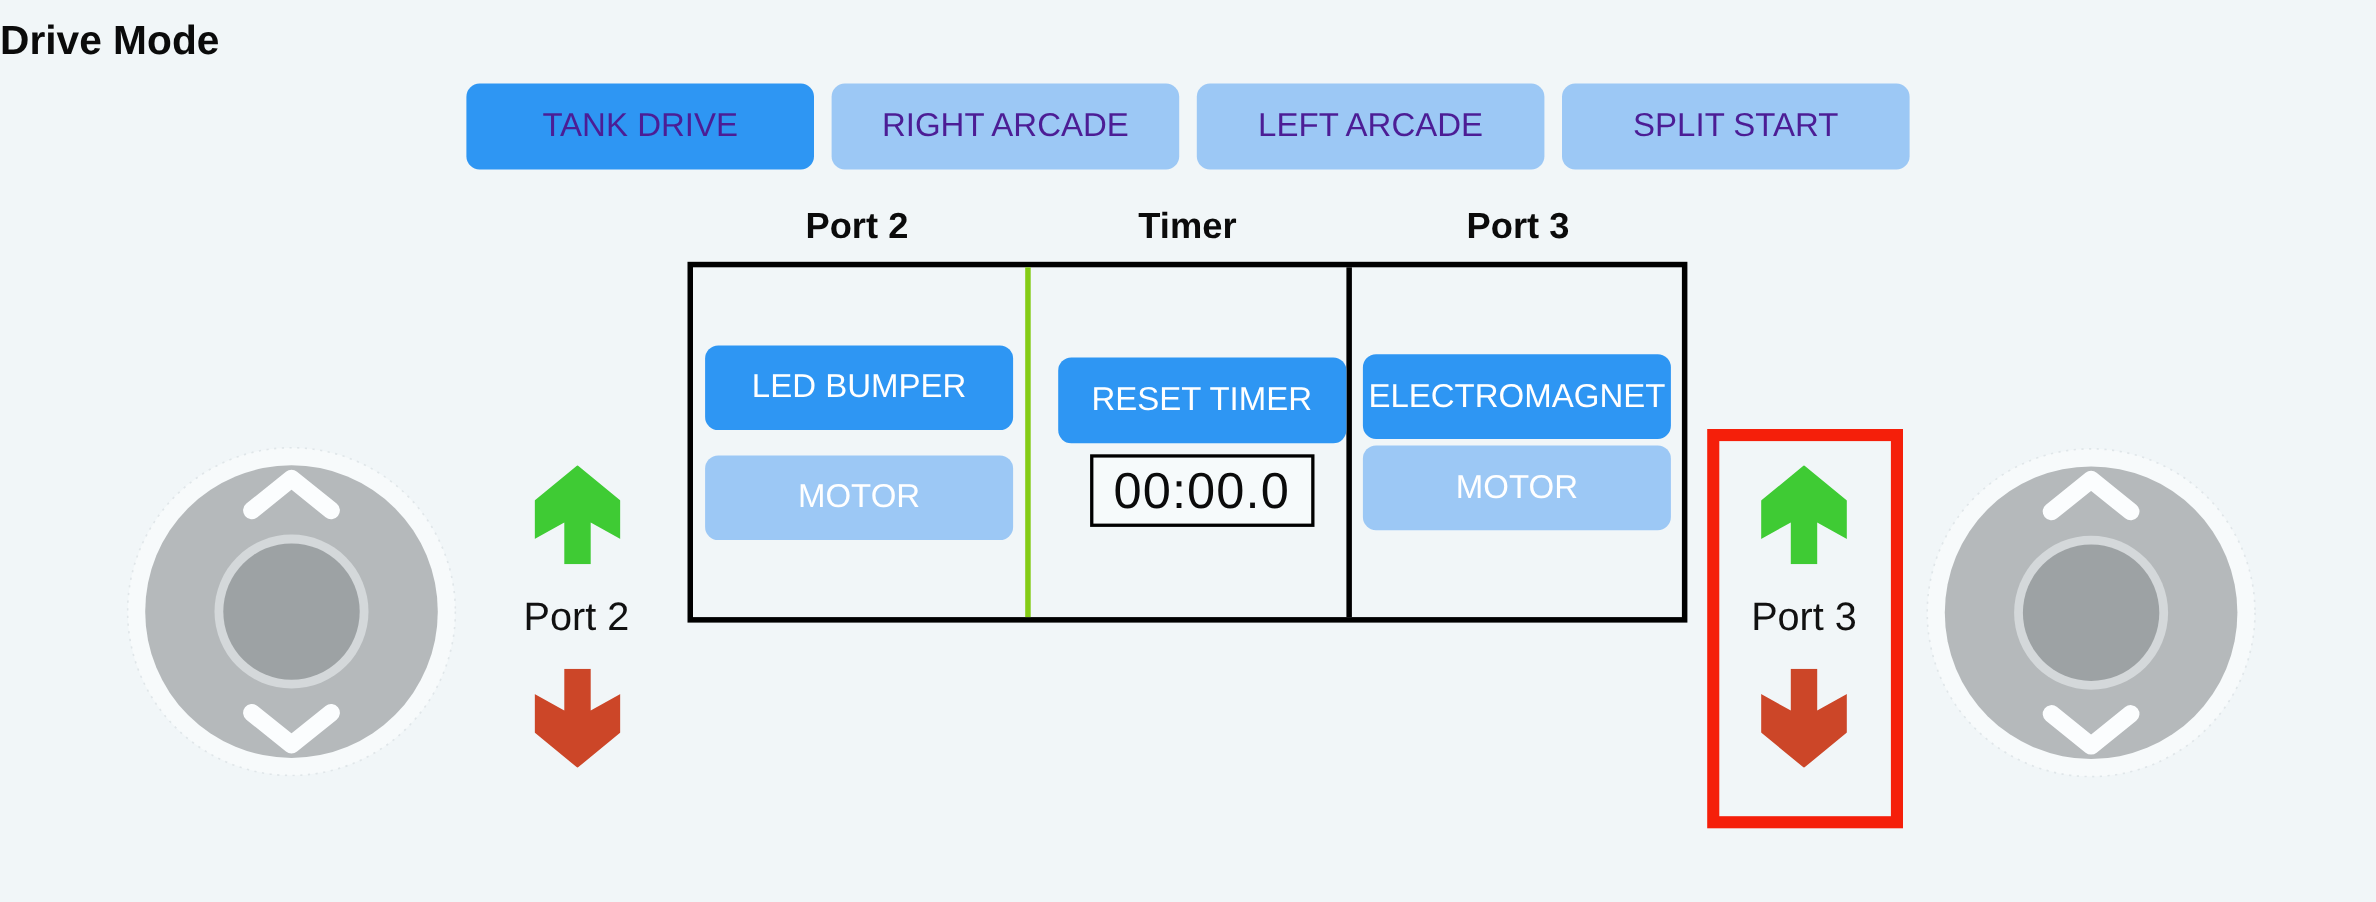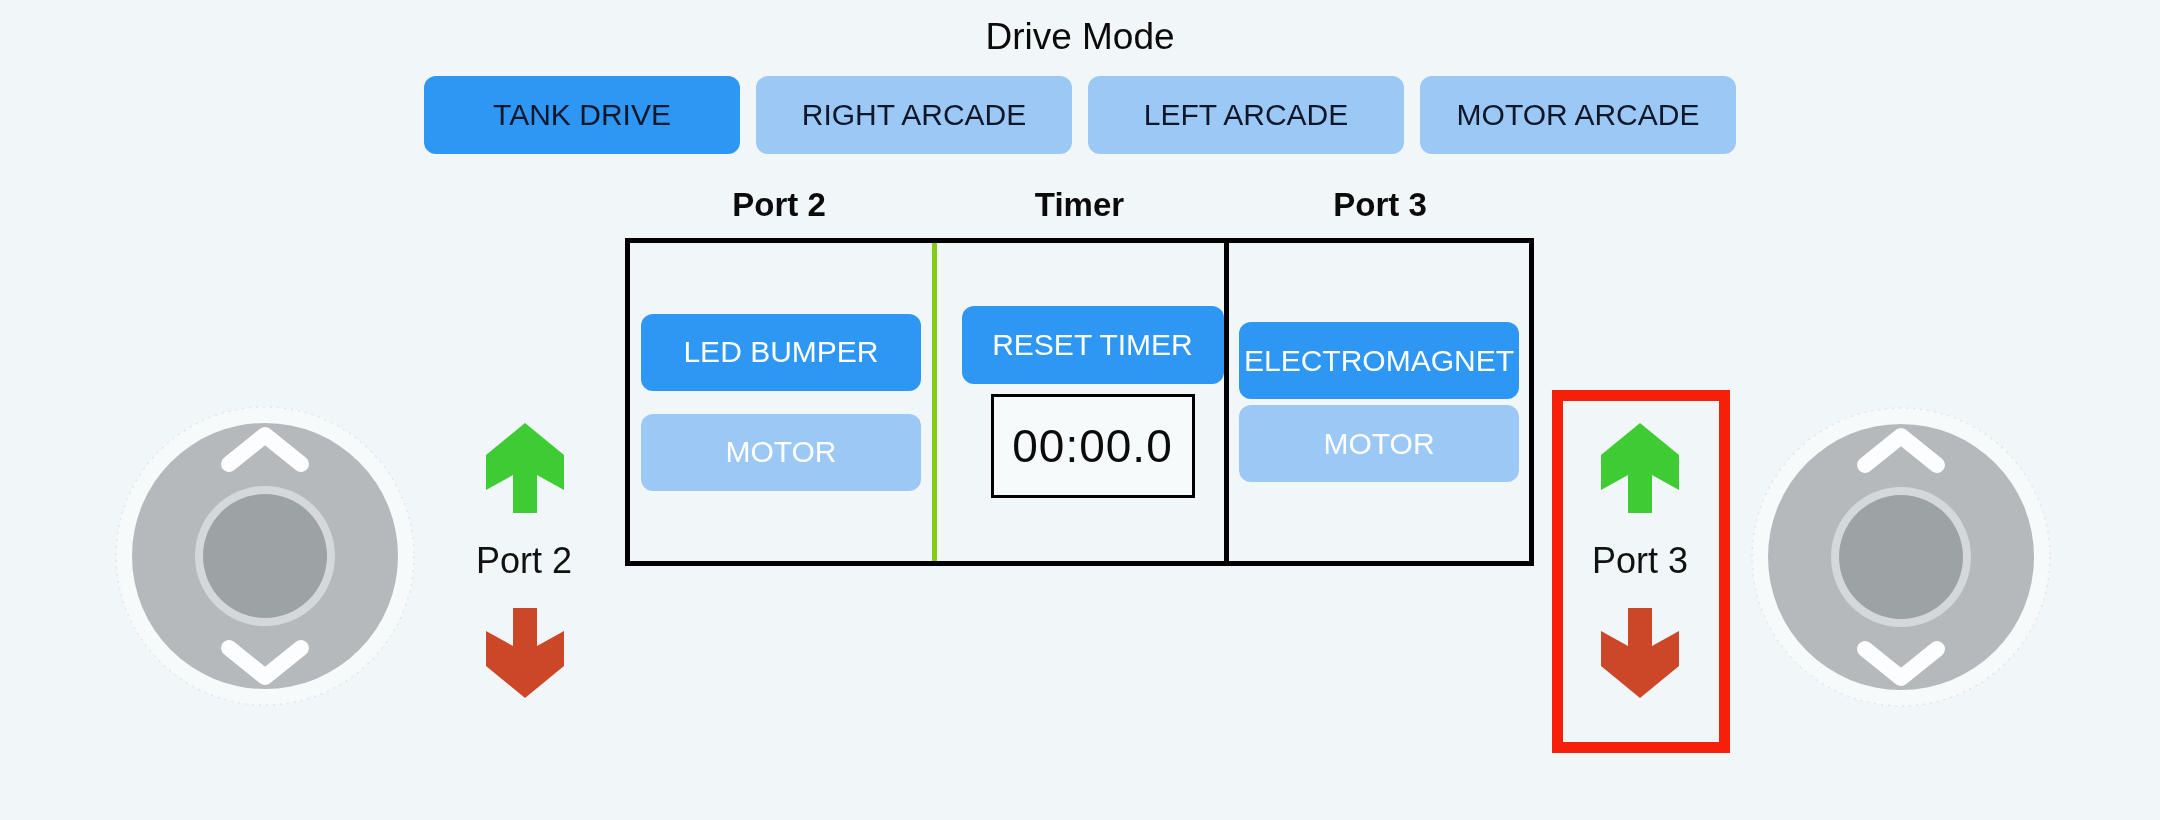--- a/index.html
+++ b/index.html
@@ -8,35 +8,34 @@
     position: relative;
     width: 2160px; height: 820px;
     background: var(--bg);
     font-family: "Liberation Sans", sans-serif;
     overflow: hidden;
   }
 
   
   .title {
     position: absolute; top: 16px; left: 0; width: 100%;
-    text-align: center;
-    font-size: 37px; font-weight: normal; color: #0b0b0b;
+    font-size: 37px; font-weight: bold; color: #0b0b0b;
   }
 
   
   .drive-row {
     position: absolute; top: 76px; left: 50%;
     transform: translateX(-50%);
     display: flex; gap: 16px;
   }
   .drive-btn {
     width: 316px; height: 78px;
     border: none; border-radius: 12px;
     background: var(--light-blue);
-    color: #0f172a; font-size: 30px;
+    color: #4c1d95; font-size: 30px;
     font-family: "Liberation Sans", sans-serif;
     cursor: pointer;
   }
   .drive-btn.active { background: var(--accent-blue); }
 
   
   .panel-headers {
     position: absolute; left: 625px; top: 186px; width: 909px;
     display: flex;
   }
@@ -68,21 +67,21 @@
     border: none; border-radius: 12px;
     background: var(--light-blue);
     color: #ffffff; font-size: 30px;
     font-family: "Liberation Sans", sans-serif;
     cursor: pointer;
   }
   .io-btn.active { background: var(--accent-blue); }
   .io-btn.timer-btn { width: 262px; height: 78px; }
 
   .timer-display {
-    width: 204px; height: 104px;
+    width: 204px; height: 66px;
     border: 3px solid #000;
     background: var(--display-bg);
     color: #0b0b0b; font-size: 46px;
     display: flex; align-items: center; justify-content: center;
     letter-spacing: 1px;
   }
 
   
   .joystick { position: absolute; width: 300px; height: 300px; cursor: pointer; }
   .joystick.left  { left: 115px;  top: 406px; }
@@ -120,21 +119,21 @@
 <body>
 
 <div class="canvas">
 
   <div class="title">Drive Mode</div>
 
   <div class="drive-row">
     <button class="drive-btn active">TANK DRIVE</button>
     <button class="drive-btn">RIGHT ARCADE</button>
     <button class="drive-btn">LEFT ARCADE</button>
-    <button class="drive-btn">MOTOR ARCADE</button>
+    <button class="drive-btn">SPLIT START</button>
   </div>
 
   <div class="panel-headers">
     <div class="ph c1">Port 2</div>
     <div class="ph c2">Timer</div>
     <div class="ph c3">Port 3</div>
   </div>
 
   <div class="io-table">
     <div class="io-cell c1">

